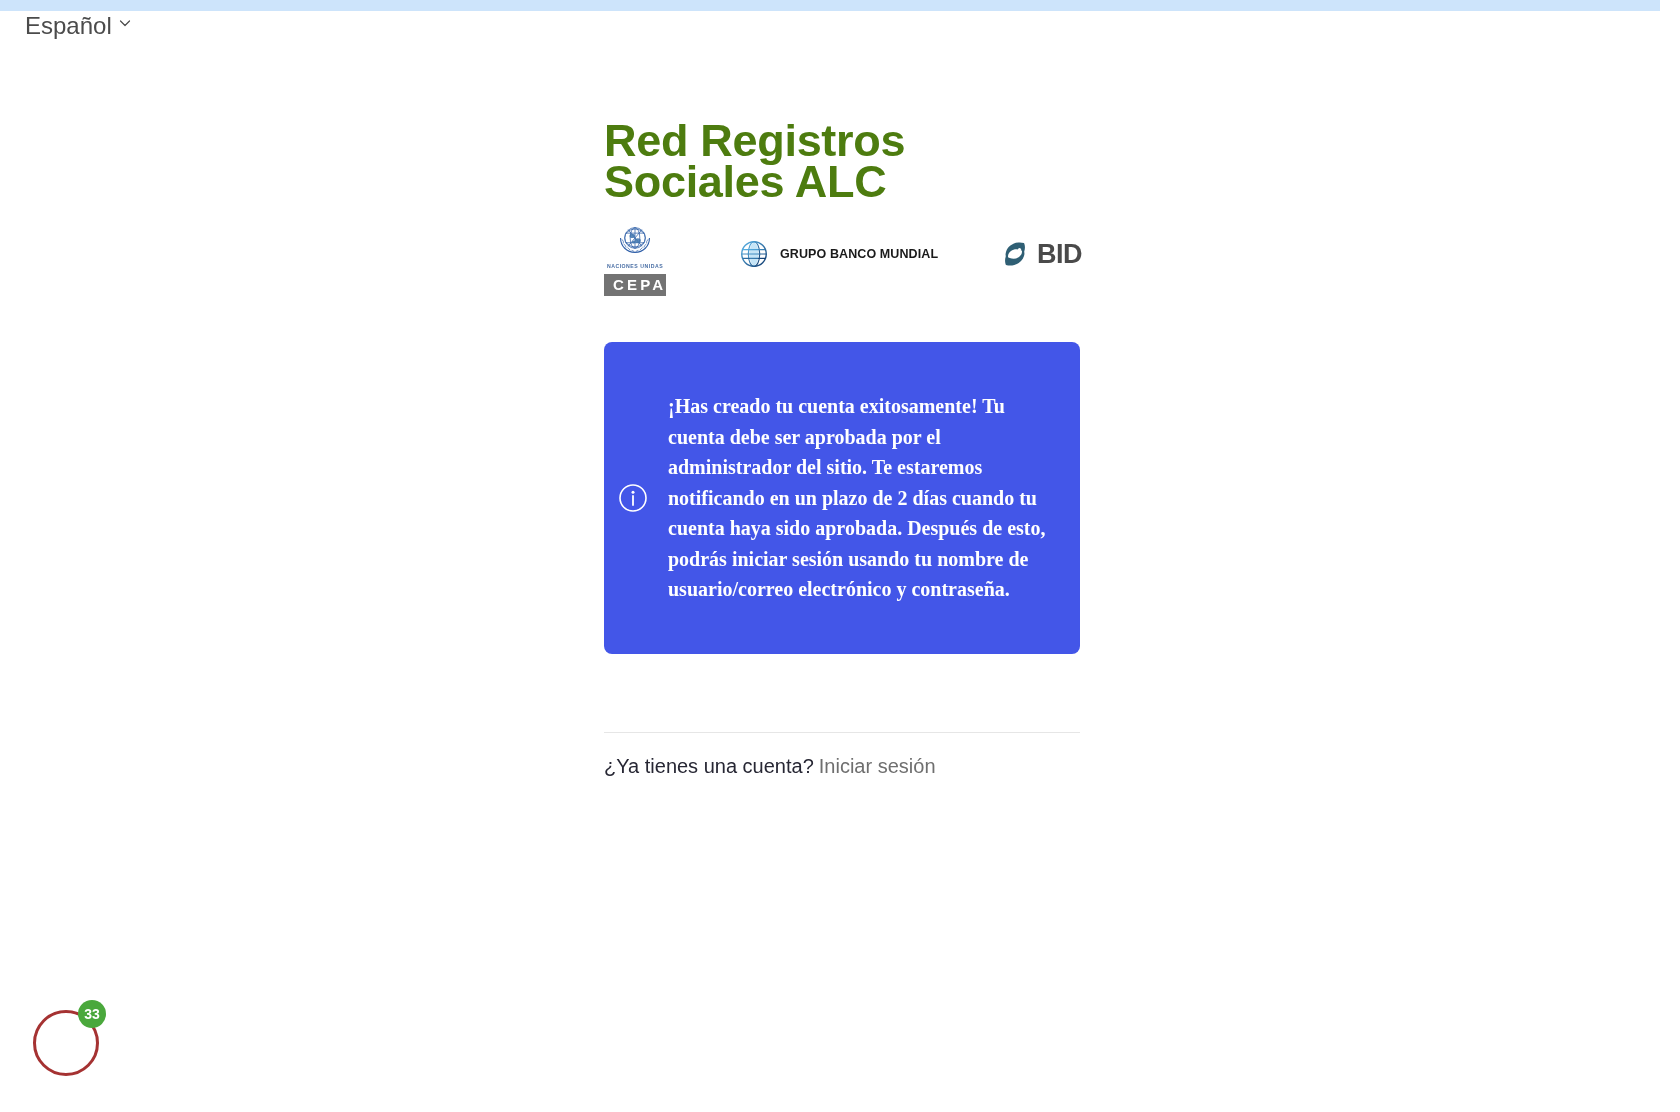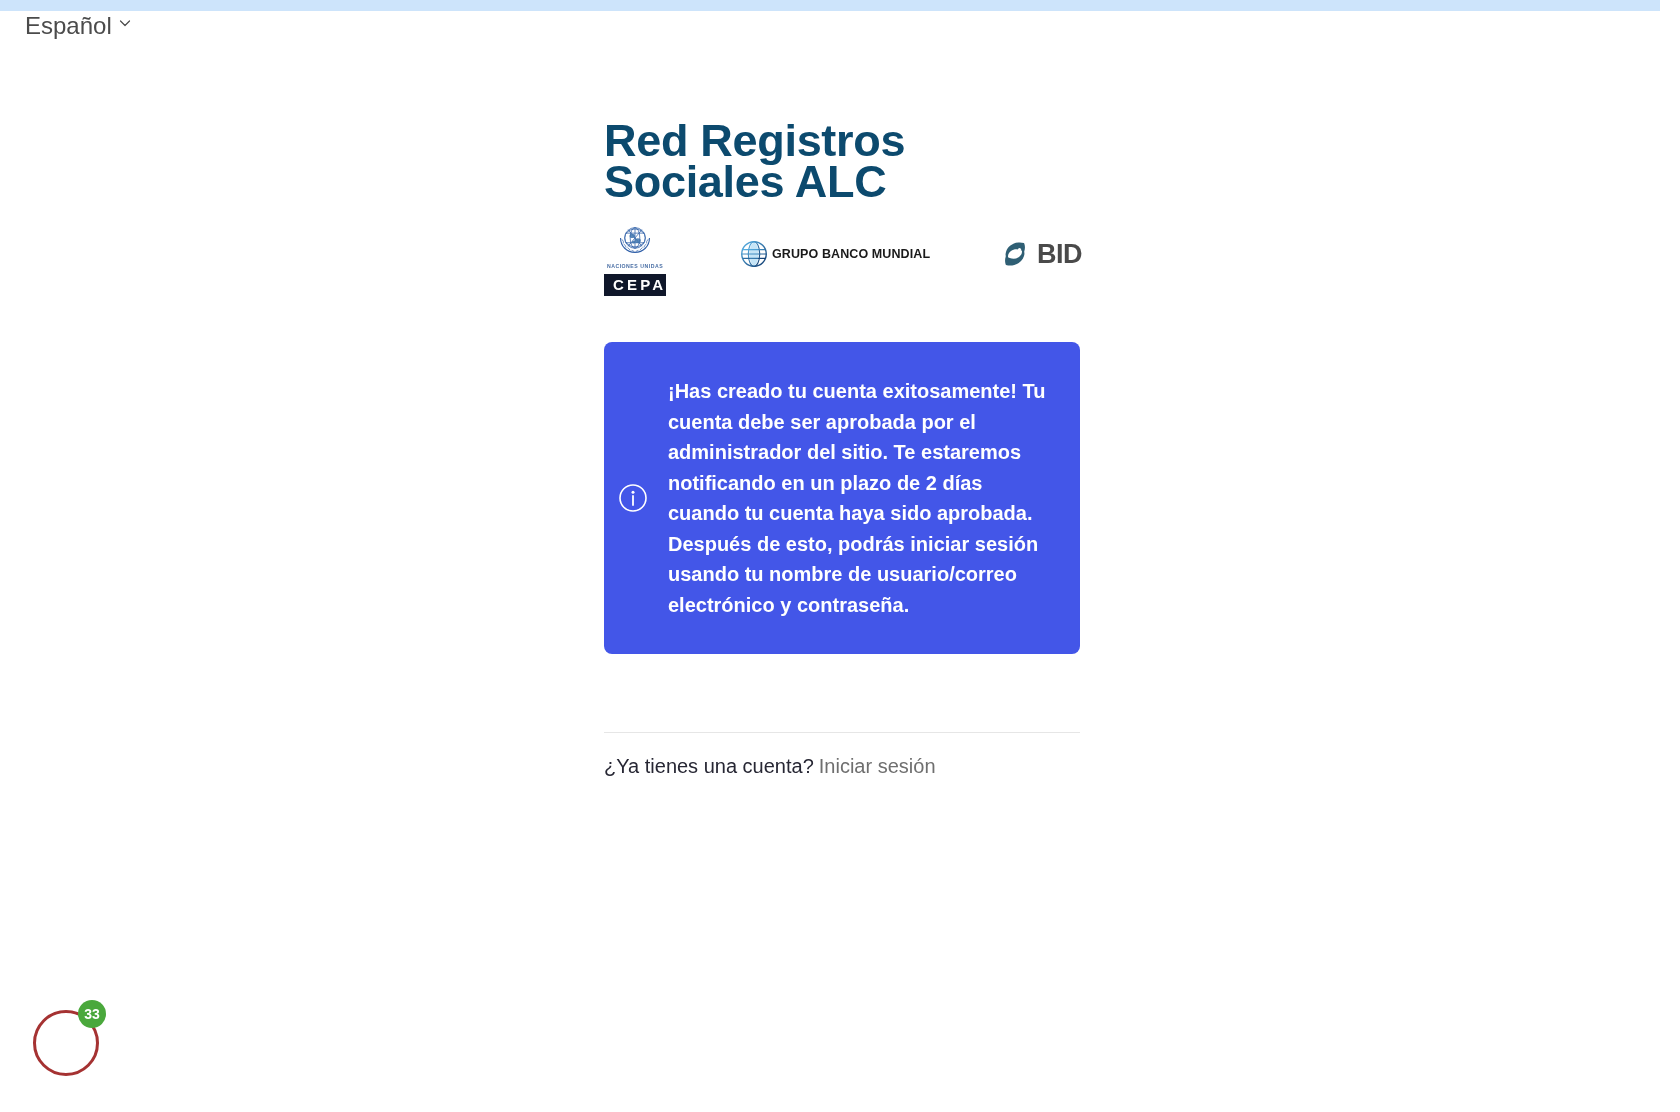--- a/index.html
+++ b/index.html
@@ -60,21 +60,21 @@
     position: absolute;
     left: 604px;
     top: 120px;
     width: 476px;
   }
 
   .page-title {
     font-size: 45px;
     line-height: 41px;
     font-weight: 600;
-    color: #0c4a6e;
+    color: #4d7c0f;
     letter-spacing: -0.3px;
     margin: 0;
     padding: 0;
     white-space: pre-line;
   }
 
   
   .logo-row {
     position: relative;
     height: 90px;
@@ -93,39 +93,39 @@
   .un-caption {
     font-size: 5.2px;
     letter-spacing: 0.5px;
     color: #4a6fa5;
     font-weight: 700;
     margin-top: 1px;
     text-transform: uppercase;
   }
   .cepal-box {
     margin-top: 5px;
-    background: #0f172a;
+    background: #737373;
     color: #ffffff;
     font-size: 15px;
     font-weight: 700;
     letter-spacing: 3.2px;
     padding: 2px 6px 3px 9px;
     width: 62px;
     box-sizing: border-box;
     text-align: center;
     font-family: "Liberation Sans", sans-serif;
   }
 
   .logo-wb {
     position: absolute;
     left: 136px;
     top: 24px;
     display: flex;
     align-items: center;
-    gap: 4px;
+    gap: 12px;
   }
   .wb-globe { width: 28px; height: 28px; }
   .wb-text {
     font-size: 12.5px;
     font-weight: 700;
     color: #1a1a1a;
     letter-spacing: 0.1px;
     white-space: nowrap;
   }
 
@@ -150,20 +150,21 @@
   .alert {
     margin-top: 36px;
     background: #4356e8;
     border-radius: 8px;
     display: flex;
     align-items: center;
     padding: 28px 28px 28px 14px;
     box-sizing: border-box;
     width: 476px;
     min-height: 312px;
+    font-family: Liberation Serif, serif;
   }
   .alert-icon {
     flex: 0 0 auto;
     width: 30px;
     height: 30px;
     margin-right: 20px;
   }
   .alert-icon svg { display: block; }
   .alert-text {
     color: #ffffff;

